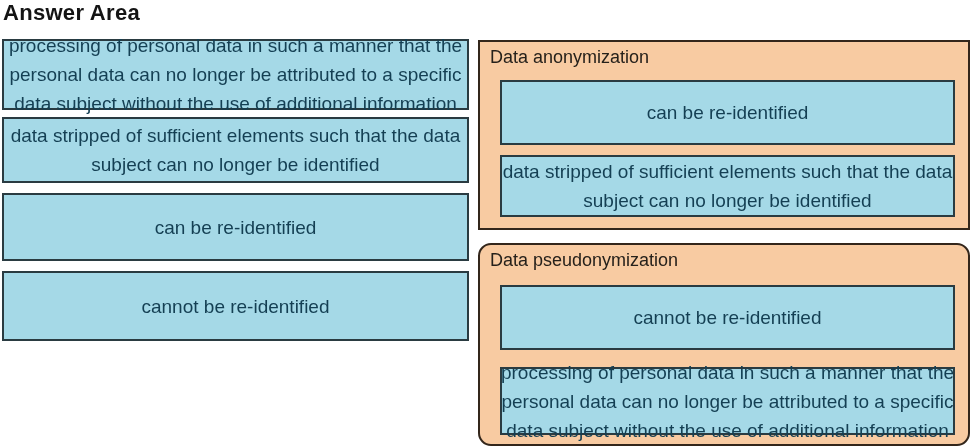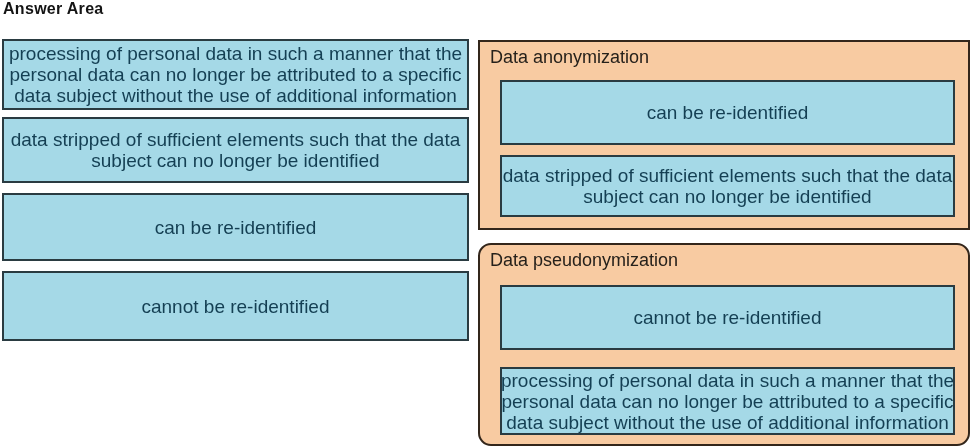--- a/index.html
+++ b/index.html
@@ -20,42 +20,42 @@
   .canvas{
     position:relative;
     width:973px;
     height:448px;
     background:var(--page-bg);
     overflow:hidden;
   }
   .page-title{
     position:absolute;
     left:3px; top:0px;
-    font-size:16px;
+    font-size:22px;
     font-weight:bold;
     letter-spacing:0.3px;
     color:var(--title-text);
     white-space:pre;
   }
   .box{
     position:absolute;
     box-sizing:border-box;
     display:flex;
     align-items:center;
     justify-content:center;
     text-align:center;
   }
   .option{
     background:var(--option-fill);
     border:2px solid var(--option-border);
     left:2px; width:467px;
   }
   .option-text, .answer-text{
     font-size:19px;
-    line-height:21px;
+    line-height:29px;
     color:var(--option-text);
     white-space:pre;
     text-align:center;
   }
   .opt-1{top:39px;  height:71px;}
   .opt-2{top:117px; height:66px;}
   .opt-3{top:193px; height:68px;}
   .opt-4{top:271px; height:70px;}
   .target{
     position:absolute;

